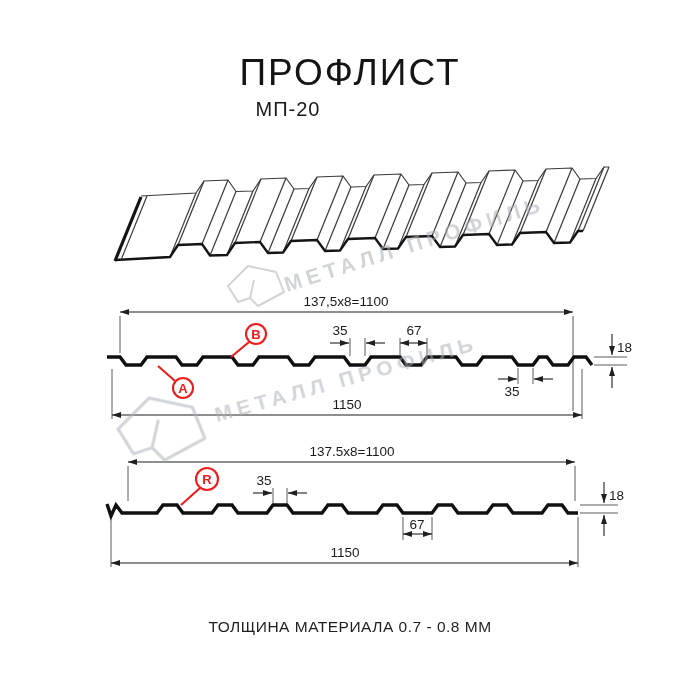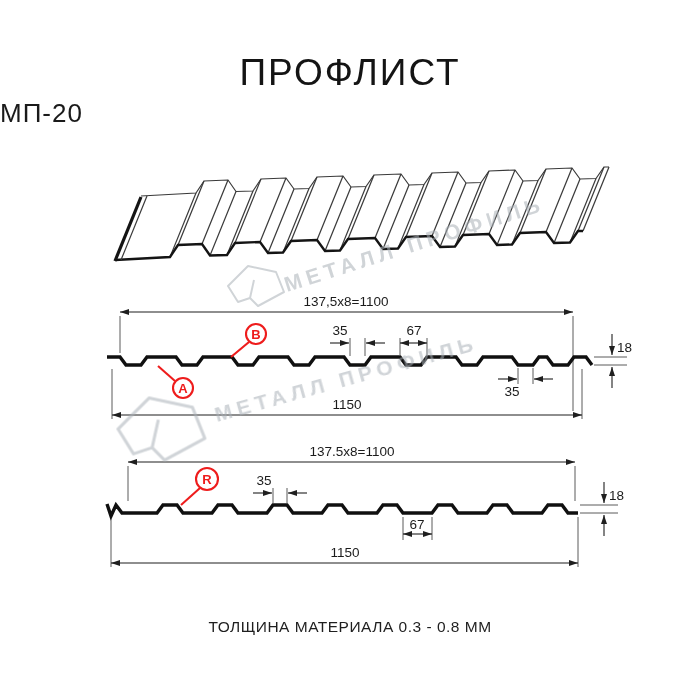--- a/index.html
+++ b/index.html
@@ -1,21 +1,21 @@
 <!DOCTYPE html>
 <html><head>
 <meta charset="utf-8">
 <style>
   html,body{margin:0;padding:0;background:#ffffff;}
   #page{position:relative;width:700px;height:700px;background:#fff;overflow:hidden;
         font-family:"Liberation Sans","DejaVu Sans",sans-serif;}
   .title{position:absolute;left:0;top:52px;width:700px;text-align:center;
          font-size:37px;font-weight:normal;letter-spacing:2px;color:#141414;}
-  .subtitle{position:absolute;left:0;top:98px;width:576px;
-         font-size:26px;font-weight:500;letter-spacing:1px;color:#1a1a1a;}
+  .subtitle{position:absolute;left:0;top:98px;width:576px;text-align:center;
+         font-size:20px;font-weight:500;letter-spacing:1px;color:#1a1a1a;}
   .footer{position:absolute;left:0;top:618px;width:700px;text-align:center;
          font-size:15.5px;font-weight:400;letter-spacing:0.5px;color:#1f1f1f;}
   svg{position:absolute;left:0;top:0;}
   .dimline{stroke:#1f1f1f;stroke-width:1.1;fill:none;}
   .ext{stroke:#5a5a5a;stroke-width:1;fill:none;}
   .profile{stroke:#101010;stroke-width:3.4;fill:none;stroke-linejoin:miter;}
   .dimtext{font-family:"Liberation Sans","DejaVu Sans",sans-serif;font-size:13.5px;fill:#1b1b1b;}
   .redmark{stroke:#ee1c1c;stroke-width:2.1;fill:none;}
   .redtext{font-family:"Liberation Sans","DejaVu Sans",sans-serif;font-size:13px;font-weight:bold;fill:#ee1c1c;}
   .wm{opacity:0.55;}
@@ -230,14 +230,14 @@
       </g>
     </g>
     <g class="wm">
       <path class="wmlogo" transform="translate(118,398) scale(1.55)" stroke-width="1.4" d="M20,0 L48,6 L56,26 L30,40 L22,32 L10,36 L0,20 L8,12 Z M22,32 L26,14"></path>
       <g transform="translate(217,422) rotate(-15.5)">
         <text class="wmtext" x="0" y="0">МЕТАЛЛ ПРОФИЛЬ</text>
       </g>
     </g>
   </svg>
 
-  <div class="footer">ТОЛЩИНА МАТЕРИАЛА 0.3 - 0.8 ММ</div>
+  <div class="footer">ТОЛЩИНА МАТЕРИАЛА 0.7 - 0.8 ММ</div>
 </div>
 
 </body></html>

